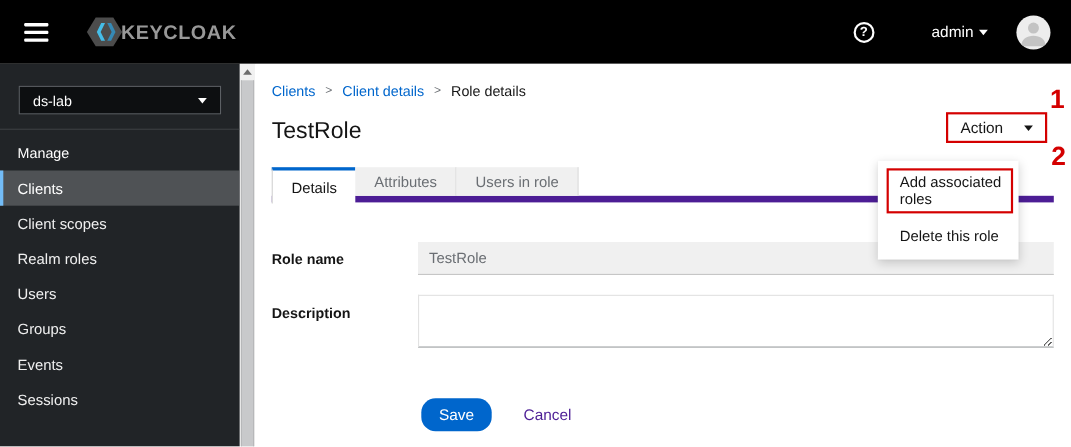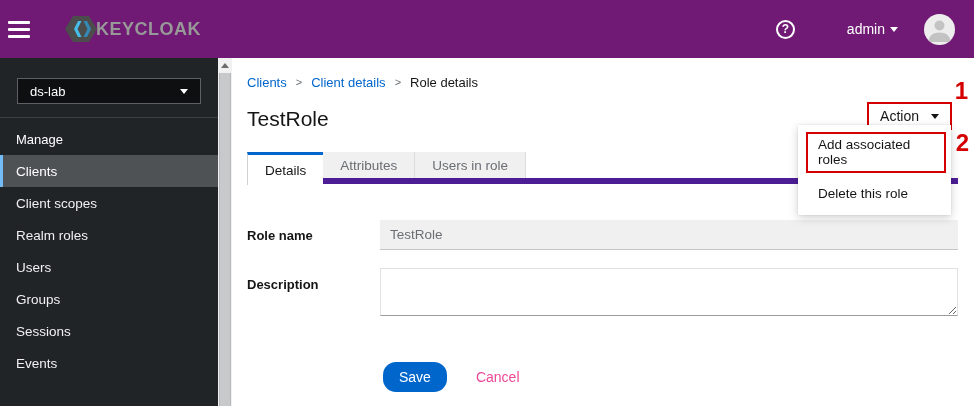--- a/index.html
+++ b/index.html
@@ -1,21 +1,21 @@
 <!DOCTYPE html>
 <html><head>
 <meta charset="utf-8">
 <style>
   * { margin:0; padding:0; box-sizing:border-box; }
   html,body { width:974px; height:406px; overflow:hidden; }
   body { font-family:"Liberation Sans", sans-serif; background:#fff; }
   .app { width:974px; height:406px; display:flex; flex-direction:column; }
 
   
-  .topbar { height:58px; background:#701a75; display:flex; align-items:center; flex:0 0 58px; padding:0 19px 0 0; }
+  .topbar { height:58px; background:#000000; display:flex; align-items:center; flex:0 0 58px; padding:0 19px 0 14px; }
   .hamburger { background:none; border:none; width:40px; height:40px; display:flex; flex-direction:column; justify-content:center; gap:4px; cursor:pointer; padding:0 8px; }
   .hamburger span { display:block; height:3px; width:22px; background:#fff; border-radius:1px; }
   .brand { display:flex; align-items:center; margin-left:24px; }
   .brand-text { color:#989898; font-size:18px; font-weight:700; letter-spacing:0.5px; margin-left:-2px; }
   .topbar-spacer { flex:1; }
   .help-btn { background:none; border:none; cursor:pointer; margin-right:52px; display:flex; align-items:center; }
   .qcircle { width:19px; height:19px; border:2px solid #fff; border-radius:50%; color:#fff; font-size:12px; font-weight:700; display:flex; align-items:center; justify-content:center; }
   .user-menu { display:flex; align-items:center; gap:5px; color:#fff; font-size:14px; cursor:pointer; margin-right:26px; }
   .caret { width:0; height:0; border-left:4px solid transparent; border-right:4px solid transparent; border-top:5px solid #151515; display:inline-block; }
   .caret.white { border-top-color:#fff; }
@@ -43,28 +43,28 @@
   .main { flex:1; background:#fff; position:relative; padding:16px 16px 0 15px; }
   .breadcrumb { display:flex; align-items:center; gap:9px; font-size:13px; height:16px; }
   .crumb-link { color:#0066cc; text-decoration:none; cursor:pointer; }
   .crumb-sep { color:#6a6e73; font-size:11px; }
   .crumb-current { color:#151515; }
 
   .title-row { margin-top:14px; height:30px; display:flex; align-items:center; }
   .page-title { font-size:21px; font-weight:400; color:#151515; }
 
   
-  .action-annot-box { position:absolute; top:44px; right:22px; border:2px solid #d40000; padding:4px 11px; display:flex; align-items:center; gap:12px; background:#fff; cursor:pointer; }
+  .action-annot-box { position:absolute; top:44px; right:22px; border:2px solid #d40000; padding:4px 11px; display:flex; align-items:center; gap:19px; background:#fff; cursor:pointer; }
   .action-label { font-size:14px; color:#151515; }
   .annot-digit { position:absolute; color:#d40000; font-size:24px; font-weight:600; line-height:1; }
   .digit-1 { top:21px; right:6px; }
   .digit-2 { top:73px; right:5px; }
 
   
-  .dropdown-menu { position:absolute; top:67px; left:566px; width:153px; background:#fff; box-shadow:0 3px 9px rgba(0,0,0,0.18), 0 0 2px rgba(0,0,0,0.10); padding-bottom:6px; z-index:5; }
+  .dropdown-menu { position:absolute; top:88px; left:566px; width:128px; background:#fff; box-shadow:0 3px 9px rgba(0,0,0,0.18), 0 0 2px rgba(0,0,0,0.10); padding-bottom:6px; z-index:5; }
   .menu-item-annot { border:2px solid #d40000; margin:7px 5px 0 8px; }
   .menu-item { font-size:13.5px; color:#151515; cursor:pointer; }
   .menu-item.first { padding:3px 6px 4px 10px; }
   .menu-item.second { padding:13px 6px 8px 20px; }
 
   
   .tabstrip { margin-top:18px; display:flex; border-bottom:6px solid #4c1d95; height:32px; }
   .tab { display:flex; align-items:center; padding:0 17px; font-size:13.5px; cursor:pointer; }
   .tab.active { background:#fff; color:#151515; border-top:3px solid #0066cc; border-left:1px solid #d2d2d2; height:33px; margin-bottom:-1px; }
   .tab.inactive { background:#f0f0f0; color:#6a6e73; border-right:1px solid #dcdcdc; }
@@ -72,21 +72,21 @@
   
   .form-row { display:flex; margin-top:36px; }
   .form-row.second { margin-top:18px; }
   .form-label { width:133px; flex:0 0 133px; font-size:13px; font-weight:700; color:#151515; padding-top:9px; }
   .form-row.first .form-label { padding-top:8px; }
   .rolename-input { flex:1; height:30px; background:#f0f0f0; border:none; border-bottom:1px solid #c6c6c6; color:#6a6e73; font-size:13.5px; font-family:"Liberation Sans", sans-serif; padding:0 10px; }
   .desc-textarea { flex:1; height:48px; border:1px solid #e2e2e2; border-bottom:1px solid #9a9da0; resize:both; font-size:13.5px; font-family:"Liberation Sans", sans-serif; padding:5px 8px; color:#151515; outline:none; }
 
   .btn-row { margin-top:46px; display:flex; align-items:center; padding-left:136px; }
   .save-btn { background:#0066cc; color:#fff; border:none; border-radius:13px; font-size:14px; padding:7px 16px; cursor:pointer; font-family:"Liberation Sans", sans-serif; }
-  .cancel-link { color:#ec4899; font-size:14px; margin-left:29px; text-decoration:none; cursor:pointer; }
+  .cancel-link { color:#4c1d95; font-size:14px; margin-left:29px; text-decoration:none; cursor:pointer; }
 </style>
 </head>
 <body>
 
 <div class="app">
 
   <header class="topbar">
     <button class="hamburger" aria-label="toggle navigation">
       <span></span>
       <span></span>
@@ -124,22 +124,22 @@
         <span class="caret white"></span>
       </div>
       <div class="sidebar-divider"></div>
       <div class="section-label">Manage</div>
       <ul class="nav-list">
         <li class="nav-item selected">Clients</li>
         <li class="nav-item">Client scopes</li>
         <li class="nav-item">Realm roles</li>
         <li class="nav-item">Users</li>
         <li class="nav-item">Groups</li>
+        <li class="nav-item">Events</li>
         <li class="nav-item">Sessions</li>
-        <li class="nav-item">Events</li>
       </ul>
     </nav>
 
     <div class="scrollbar">
       <div class="sb-btn">
         <span class="sb-arrow-up"></span>
       </div>
       <div class="sb-thumb"></div>
     </div>
 

